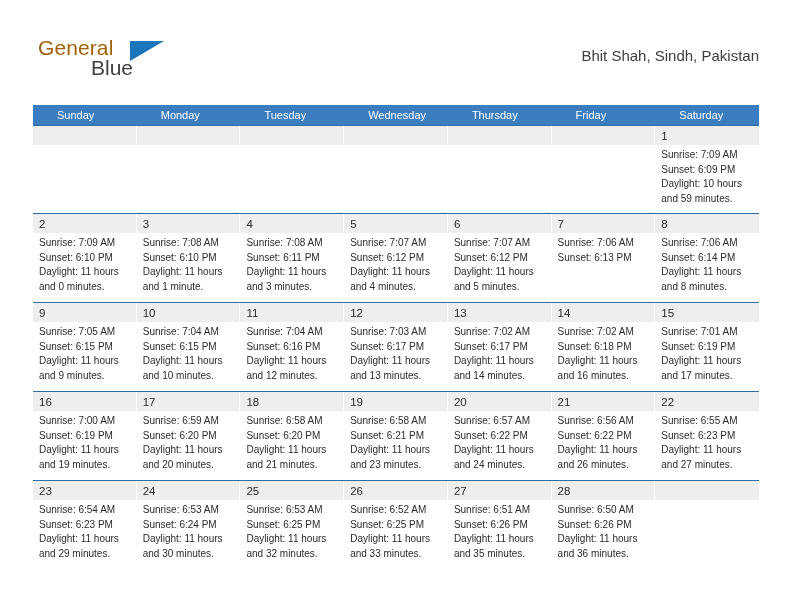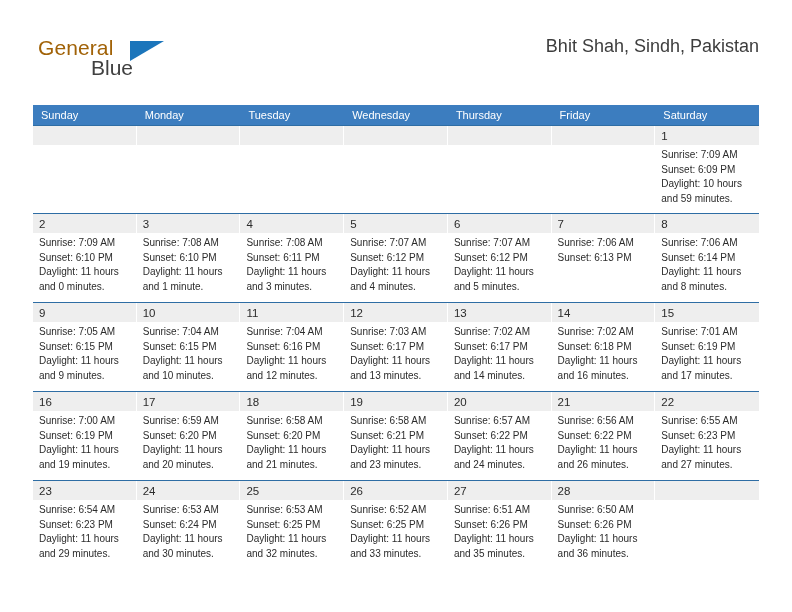--- a/index.html
+++ b/index.html
@@ -71,24 +71,24 @@
     top: 0;
     text-align: right;
   }
   .cal-title {
     font-size: 25px;
     color: #3d3d3d;
     line-height: 30px;
     white-space: nowrap;
   }
   .cal-subtitle {
-    font-size: 18px;
+    font-size: 15px;
     color: #3d3d3d;
     line-height: 20px;
-    margin-top: 6px;
+    margin-top: 16px;
     white-space: nowrap;
   }
 
   
   .calendar {
     position: absolute;
     left: 33px;
     top: 105px;
     width: 726px;
   }
@@ -96,21 +96,21 @@
   .dow-row {
     display: flex;
     background: #3c7dbf;
     height: 20px;
   }
   .dow-cell {
     flex: 1 1 0;
     color: #ffffff;
     font-size: 11px;
     line-height: 20px;
-    padding-left: 8px;
+    padding-left: 24px;
     box-sizing: border-box;
     white-space: nowrap;
     overflow: hidden;
   }
 
   .week-row {
     display: flex;
     border-top: 1.5px solid #2e6da4;
     height: 88px;
     background: #ffffff;

